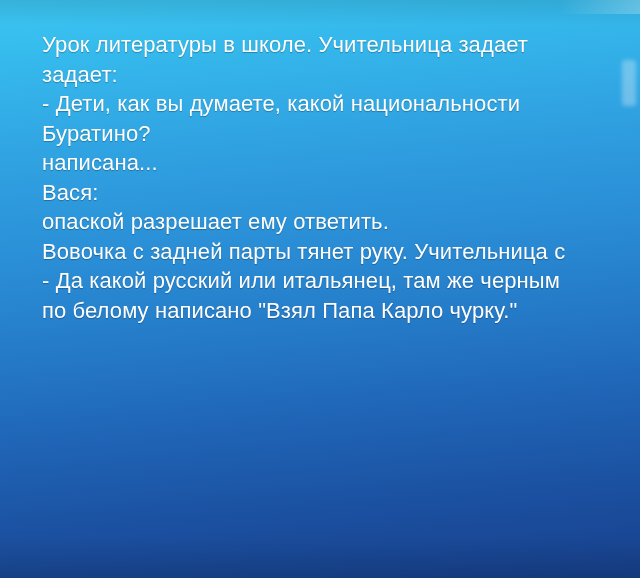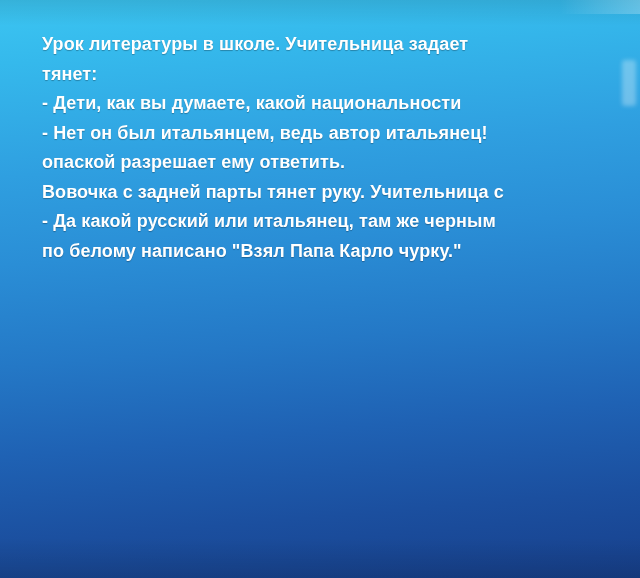--- a/index.html
+++ b/index.html
@@ -56,41 +56,43 @@
     background: rgba(255,255,255,0.30);
     filter: blur(2px);
     border-radius: 3px;
   }
   .joke-text {
     position: absolute;
     left: 42px;
     right: 30px;
     top: 30px;
     color: #ffffff;
-    font-weight: bold;
-    font-size: 18px;
+    font-weight: normal;
+    font-size: 22px;
     line-height: 29.5px;
     letter-spacing: 0.1px;
     text-shadow: 0 1px 1px rgba(0,0,0,0.28);
   }
   .line {
     display: block;
     white-space: nowrap;
   }
 </style>
 </head>
 <body>
 
 <div class="card">
   <div class="corner-mark"></div>
   <div class="side-mark"></div>
 
   <div class="joke-text">
     <span class="line">Урок литературы в школе. Учительница задает</span>
-    <span class="line">тянет:</span>
+    <span class="line">задает:</span>
     <span class="line">- Дети, как вы думаете, какой национальности</span>
-    <span class="line">- Нет он был итальянцем, ведь автор итальянец!</span>
+    <span class="line">Буратино?</span>
+    <span class="line">написана...</span>
+    <span class="line">Вася:</span>
     <span class="line">опаской разрешает ему ответить.</span>
     <span class="line">Вовочка с задней парты тянет руку. Учительница с</span>
     <span class="line">- Да какой русский или итальянец, там же черным</span>
     <span class="line">по белому написано "Взял Папа Карло чурку."</span>
   </div>
 </div>
 
 </body></html>

